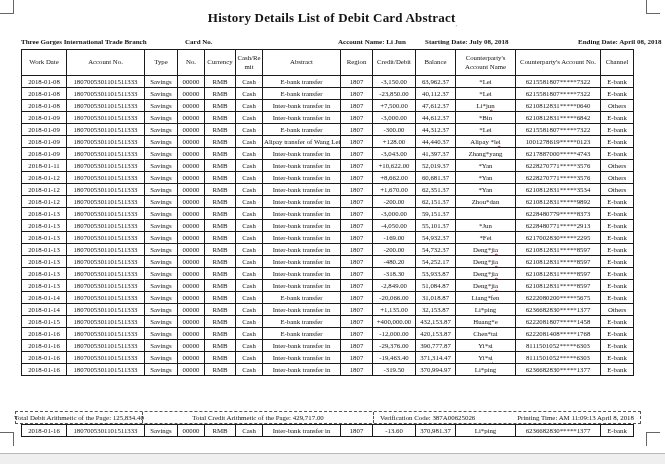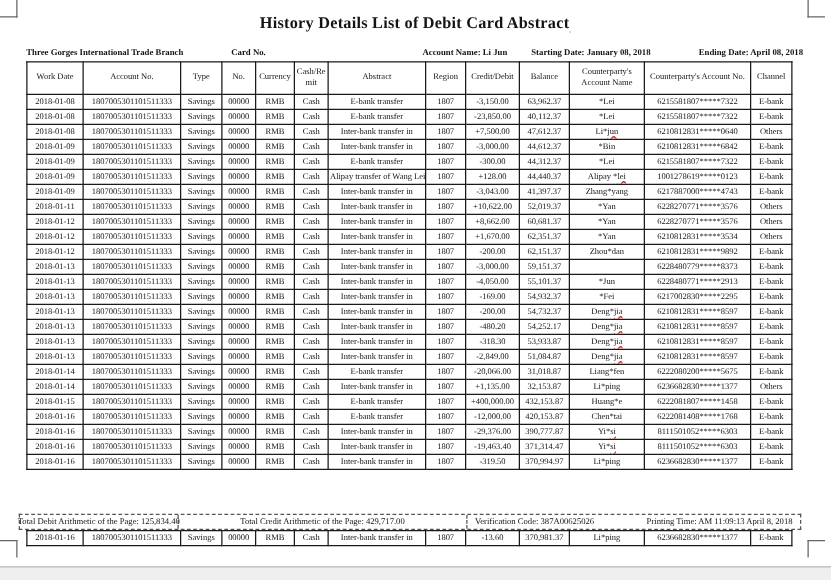--- a/index.html
+++ b/index.html
@@ -20,21 +20,21 @@
     font-size:13px;font-weight:bold;letter-spacing:.2px;
   }
   .doc-title .pmark{font-size:6px;font-weight:normal;color:#777;vertical-align:sub;}
 
   .info-bar{position:absolute;top:38px;left:0;width:560px;height:11px;font-size:7px;font-weight:bold;}
   .info-bar span{position:absolute;top:0;white-space:nowrap;}
   .ib-branch{left:21px;}
   .ib-card{left:185px;text-align:right;}
   .ib-account{left:338px;}
   .ib-start{left:425px;}
-  .ib-end{left:535px;padding-left:24px;}
+  .ib-end{left:554px;padding-left:24px;}
 
   table.grid{
     position:absolute;left:21px;border-collapse:collapse;table-layout:fixed;
     width:612px;font-size:6.8px;
   }
   #main-table{top:49px;}
   #footer-table{top:424px;}
   table.grid td, table.grid th{
     border:1px solid #1a1a1a;text-align:center;vertical-align:middle;
     padding:0 1px;line-height:11px;overflow:hidden;white-space:nowrap;
@@ -77,21 +77,21 @@
 <div class="crop tr"></div>
 <div class="crop bl"></div>
 <div class="crop br"></div>
 
 <div class="doc-title"><span>History Details List of Debit Card Abstract</span><span class="pmark">,</span></div>
 
 <div class="info-bar">
   <span class="ib-branch">Three Gorges International Trade Branch</span>
   <span class="ib-card">Card No.</span>
   <span class="ib-account">Account Name: Li Jun</span>
-  <span class="ib-start">Starting Date: January 08, 2018</span>
+  <span class="ib-start">Starting Date: July 08, 2018</span>
   <span class="ib-end">Ending Date: April 08, 2018</span>
 </div>
 
 <table class="grid" id="main-table">
   <colgroup>
     <col class="c0">
       <col class="c1">
       <col class="c2">
       <col class="c3">
       <col class="c4">

